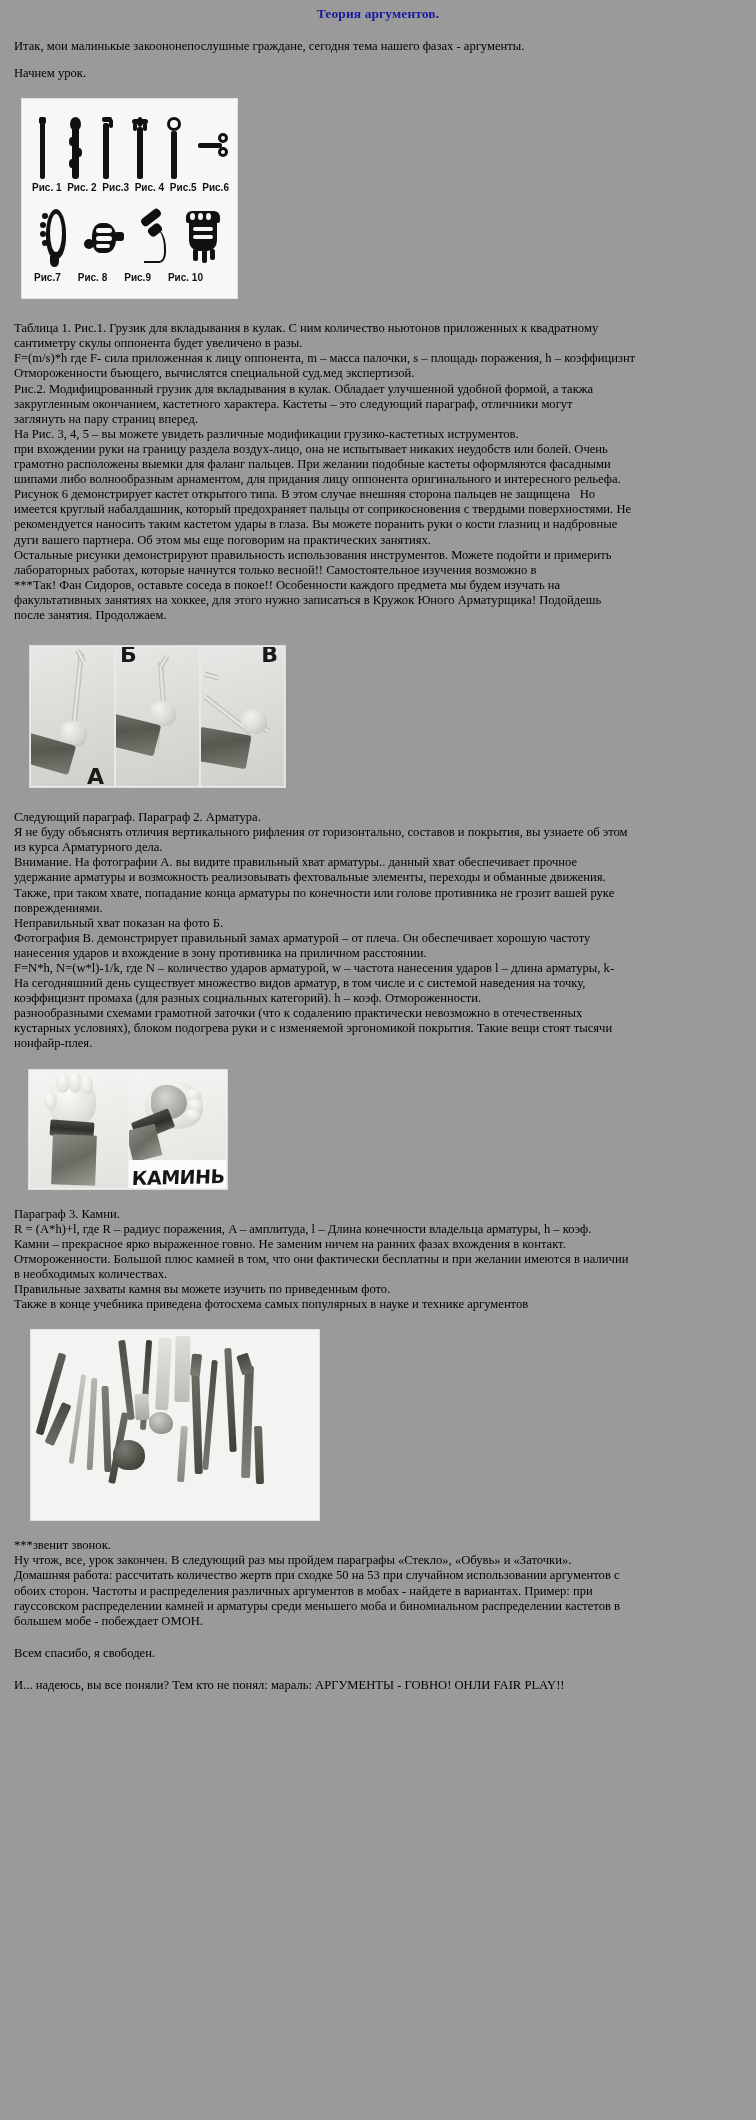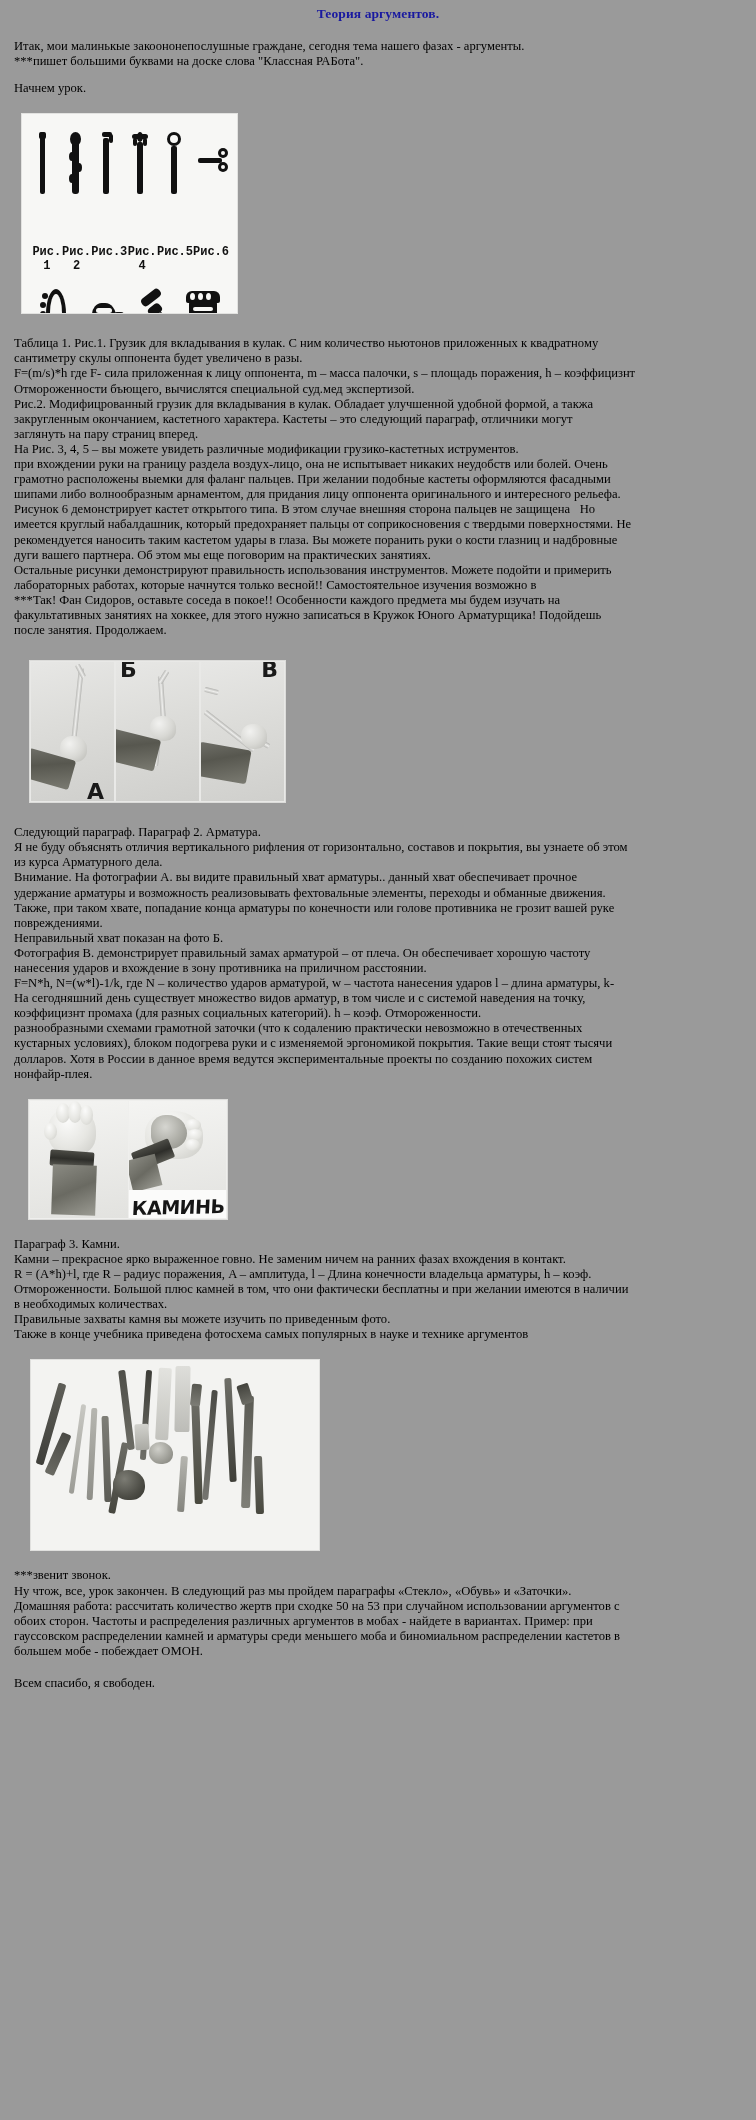--- a/index.html
+++ b/index.html
@@ -66,27 +66,26 @@
     padding: 4px 0 0 0;
   }
   .wrow {
     position: relative;
     width: 100%;
   }
   .wrow-1 { height: 78px; }
   .wrow-2 { height: 70px; }
   .wlabels {
     display: flex;
-    font-family: Liberation Mono, monospace;
+    font-family: Liberation Sans, sans-serif;
     font-weight: bold;
-    font-size: 12px;
+    font-size: 10px;
     color: #111;
     padding: 1px 4px 0 4px;
     justify-content: space-between;
-    margin-top: 48px;
   }
   .wlabels span { display:block; text-align:center; }
   .wfig {
     position: absolute;
     bottom: 0;
   }
   .blk { background:#111; position:absolute; }
 
   
   .fig-grips {
@@ -200,21 +199,20 @@
 <body>
 
 <div class="page">
 
   <div class="doc-title">Теория аргументов.</div>
 
   <div class="spacer-md"></div>
 
   <div class="block">
     <p class="para">Итак, мои малинькые закоононепослушные граждане, сегодня тема нашего фазах - аргументы.</p>
-    <p class="para">***пишет большими буквами на доске слова "Классная РАБота".</p>
     <div class="spacer-sm"></div>
     <p class="para">Начнем урок.</p>
   </div>
 
   <div class="spacer-md"></div>
 
   <div class="figure fig-weapons">
 
     <div class="wrow wrow-1">
 
@@ -387,21 +385,20 @@
     <p class="para">Также, при таком хвате, попадание конца арматуры по конечности или голове противника не грозит вашей руке</p>
     <p class="para">повреждениями.</p>
     <p class="para">Неправильный хват показан на фото Б.</p>
     <p class="para">Фотография В. демонстрирует правильный замах арматурой – от плеча. Он обеспечивает хорошую частоту</p>
     <p class="para">нанесения ударов и вхождение в зону противника на приличном расстоянии.</p>
     <p class="para">F=N*h, N=(w*l)-1/k, где N – количество ударов арматурой, w – частота нанесения ударов l – длина арматуры, k-</p>
     <p class="para">На сегодняшний день существует множество видов арматур, в том числе и с системой наведения на точку,</p>
     <p class="para">коэффицизнт промаха (для разных социальных категорий). h – коэф. Отмороженности.</p>
     <p class="para">разнообразными схемами грамотной заточки (что к содалению практически невозможно в отечественных</p>
     <p class="para">кустарных условиях), блоком подогрева руки и с изменяемой эргономикой покрытия. Такие вещи стоят тысячи</p>
-    <p class="para">долларов. Хотя в России в данное время ведутся экспериментальные проекты по созданию похожих систем</p>
     <p class="para">нонфайр-плея.</p>
   </div>
 
   <div class="spacer-md"></div>
 
   <div class="fig-stone">
 
     <div class="stone-panel">
       <div class="hand-shape" style="left:18px;top:6px;width:48px;height:48px;"></div>
       <div class="hand-shape" style="left:26px;top:2px;width:14px;height:20px;border-radius:50%;"></div>
@@ -422,22 +419,22 @@
       <div class="sleeve" style="left:0px;top:56px;width:30px;height:32px;transform:rotate(-14deg);"></div>
       <div style="position:absolute;left:0;bottom:0;width:100%;height:28px;background:#fbfbfa;"></div>
       <div class="kamin">КАМИНЬ</div>
     </div>
   </div>
 
   <div class="spacer-md"></div>
 
   <div class="block">
     <p class="para">Параграф 3. Камни.</p>
+    <p class="para">R = (A*h)+l, где R – радиус поражения, A – амплитуда, l – Длина конечности владельца арматуры, h – коэф.</p>
     <p class="para">Камни – прекрасное ярко выраженное говно. Не заменим ничем на ранних фазах вхождения в контакт.</p>
-    <p class="para">R = (A*h)+l, где R – радиус поражения, A – амплитуда, l – Длина конечности владельца арматуры, h – коэф.</p>
     <p class="para">Отмороженности. Большой плюс камней в том, что они фактически бесплатны и при желании имеются в наличии</p>
     <p class="para">в необходимых количествах.</p>
     <p class="para">Правильные захваты камня вы можете изучить по приведенным фото.</p>
     <p class="para">Также в конце учебника приведена фотосхема самых популярных в науке и технике аргументов</p>
   </div>
 
   <div class="spacer-md"></div>
 
   <div class="fig-arsenal">
 
@@ -480,16 +477,17 @@
     <p class="para">гауссовском распределении камней и арматуры среди меньшего моба и биномиальном распределении кастетов в</p>
     <p class="para">большем мобе - побеждает ОМОН.</p>
   </div>
 
   <div class="spacer-md"></div>
 
   <p class="para">Всем спасибо, я свободен.</p>
 
   <div class="spacer-md"></div>
 
+  <p class="para">И... надеюсь, вы все поняли? Тем кто не понял: мараль: АРГУМЕНТЫ - ГОВНО! ОНЛИ FAIR PLAY!!</p>
 
   <div class="footer-gap"></div>
 
 </div>
 
 </body></html>

